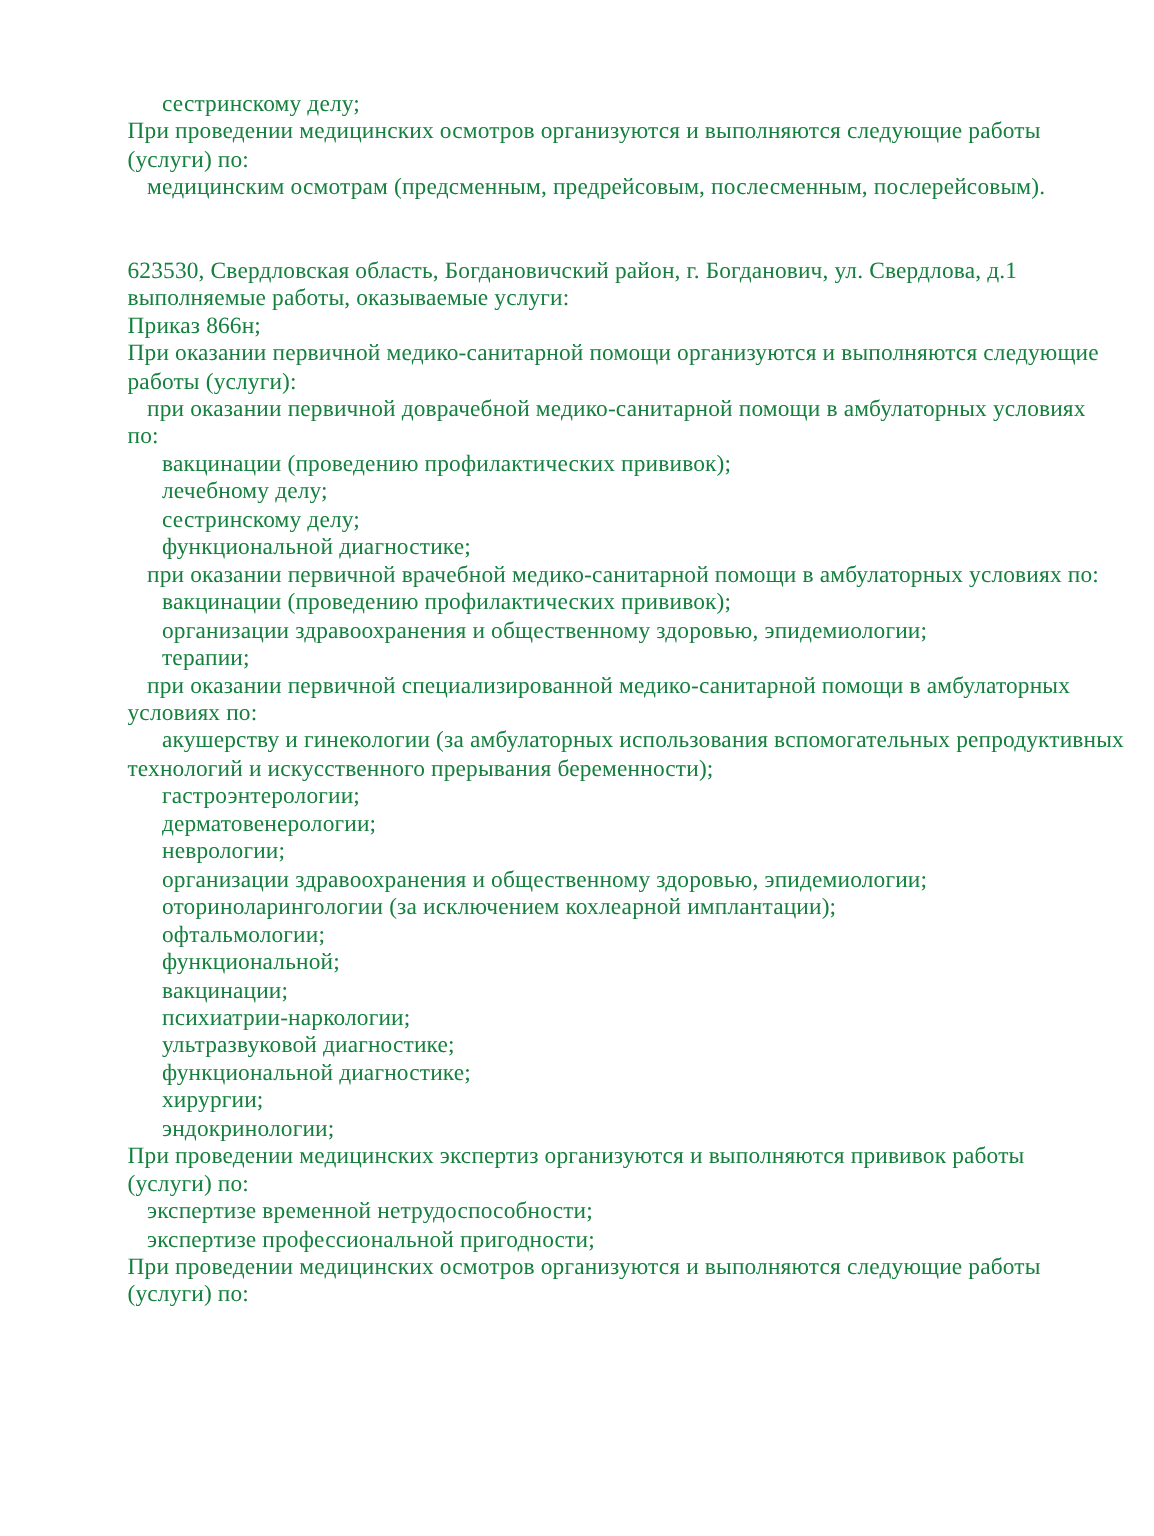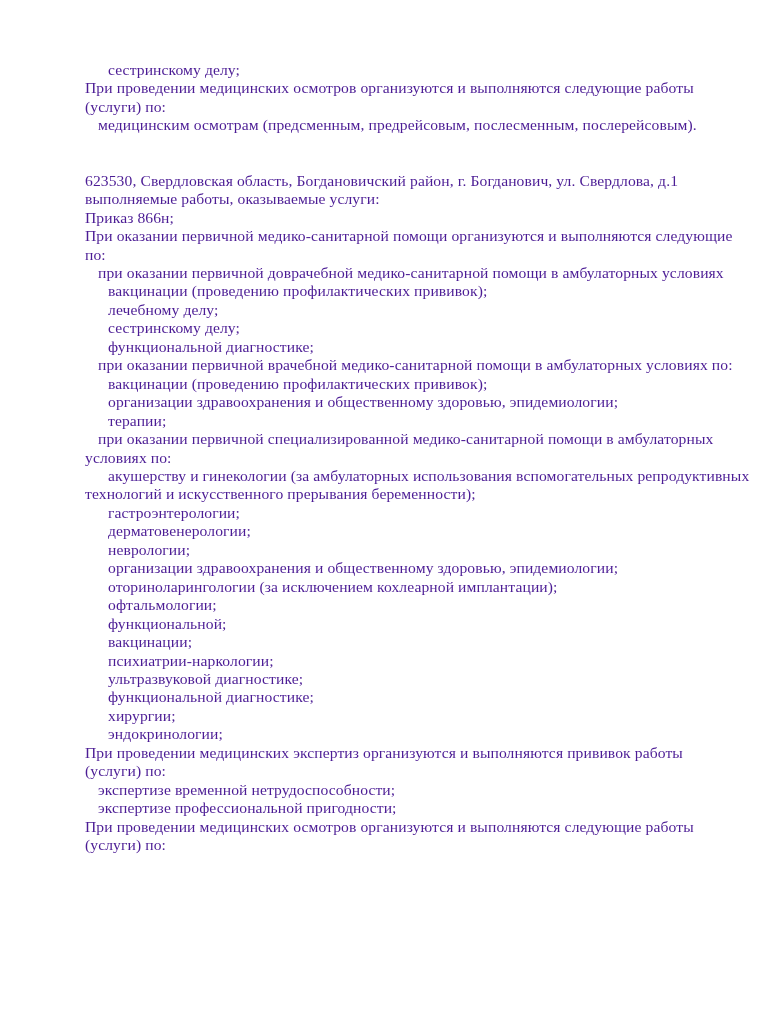--- a/index.html
+++ b/index.html
@@ -14,21 +14,21 @@
   }
   .page {
     box-sizing: border-box;
     width: 666px;
     height: 1024px;
     padding: 61px 38px 2px 85px;
     background: #ffffff;
     font-family: "Liberation Serif", "DejaVu Serif", serif;
     font-size: 15.6px;
     line-height: 18.45px;
-    color: #4c1d95;
+    color: #15803d;
   }
   .line {
     white-space: nowrap;
     min-height: 18.45px;
     letter-spacing: 0.1px;
   }
   .indent-0 { padding-left: 0; }
   .indent-1 { padding-left: 13px; }
   .indent-2 { padding-left: 23px; }
 </style>
@@ -40,22 +40,23 @@
       <div class="line indent-2">сестринскому делу;</div>
       <div class="line indent-0">При проведении медицинских осмотров организуются и выполняются следующие работы</div>
       <div class="line indent-0">(услуги) по:</div>
       <div class="line indent-1">медицинским осмотрам (предсменным, предрейсовым, послесменным, послерейсовым).</div>
       <div class="line indent-0">&nbsp;</div>
       <div class="line indent-0">&nbsp;</div>
       <div class="line indent-0">623530, Свердловская область, Богдановичский район, г. Богданович, ул. Свердлова, д.1</div>
       <div class="line indent-0">выполняемые работы, оказываемые услуги:</div>
       <div class="line indent-0">Приказ 866н;</div>
       <div class="line indent-0">При оказании первичной медико-санитарной помощи организуются и выполняются следующие</div>
+      <div class="line indent-0">работы (услуги):</div>
+      <div class="line indent-1">при оказании первичной доврачебной медико-санитарной помощи в амбулаторных условиях</div>
       <div class="line indent-0">по:</div>
-      <div class="line indent-1">при оказании первичной доврачебной медико-санитарной помощи в амбулаторных условиях</div>
       <div class="line indent-2">вакцинации (проведению профилактических прививок);</div>
       <div class="line indent-2">лечебному делу;</div>
       <div class="line indent-2">сестринскому делу;</div>
       <div class="line indent-2">функциональной диагностике;</div>
       <div class="line indent-1">при оказании первичной врачебной медико-санитарной помощи в амбулаторных условиях по:</div>
       <div class="line indent-2">вакцинации (проведению профилактических прививок);</div>
       <div class="line indent-2">организации здравоохранения и общественному здоровью, эпидемиологии;</div>
       <div class="line indent-2">терапии;</div>
       <div class="line indent-1">при оказании первичной специализированной медико-санитарной помощи в амбулаторных</div>
       <div class="line indent-0">условиях по:</div>

